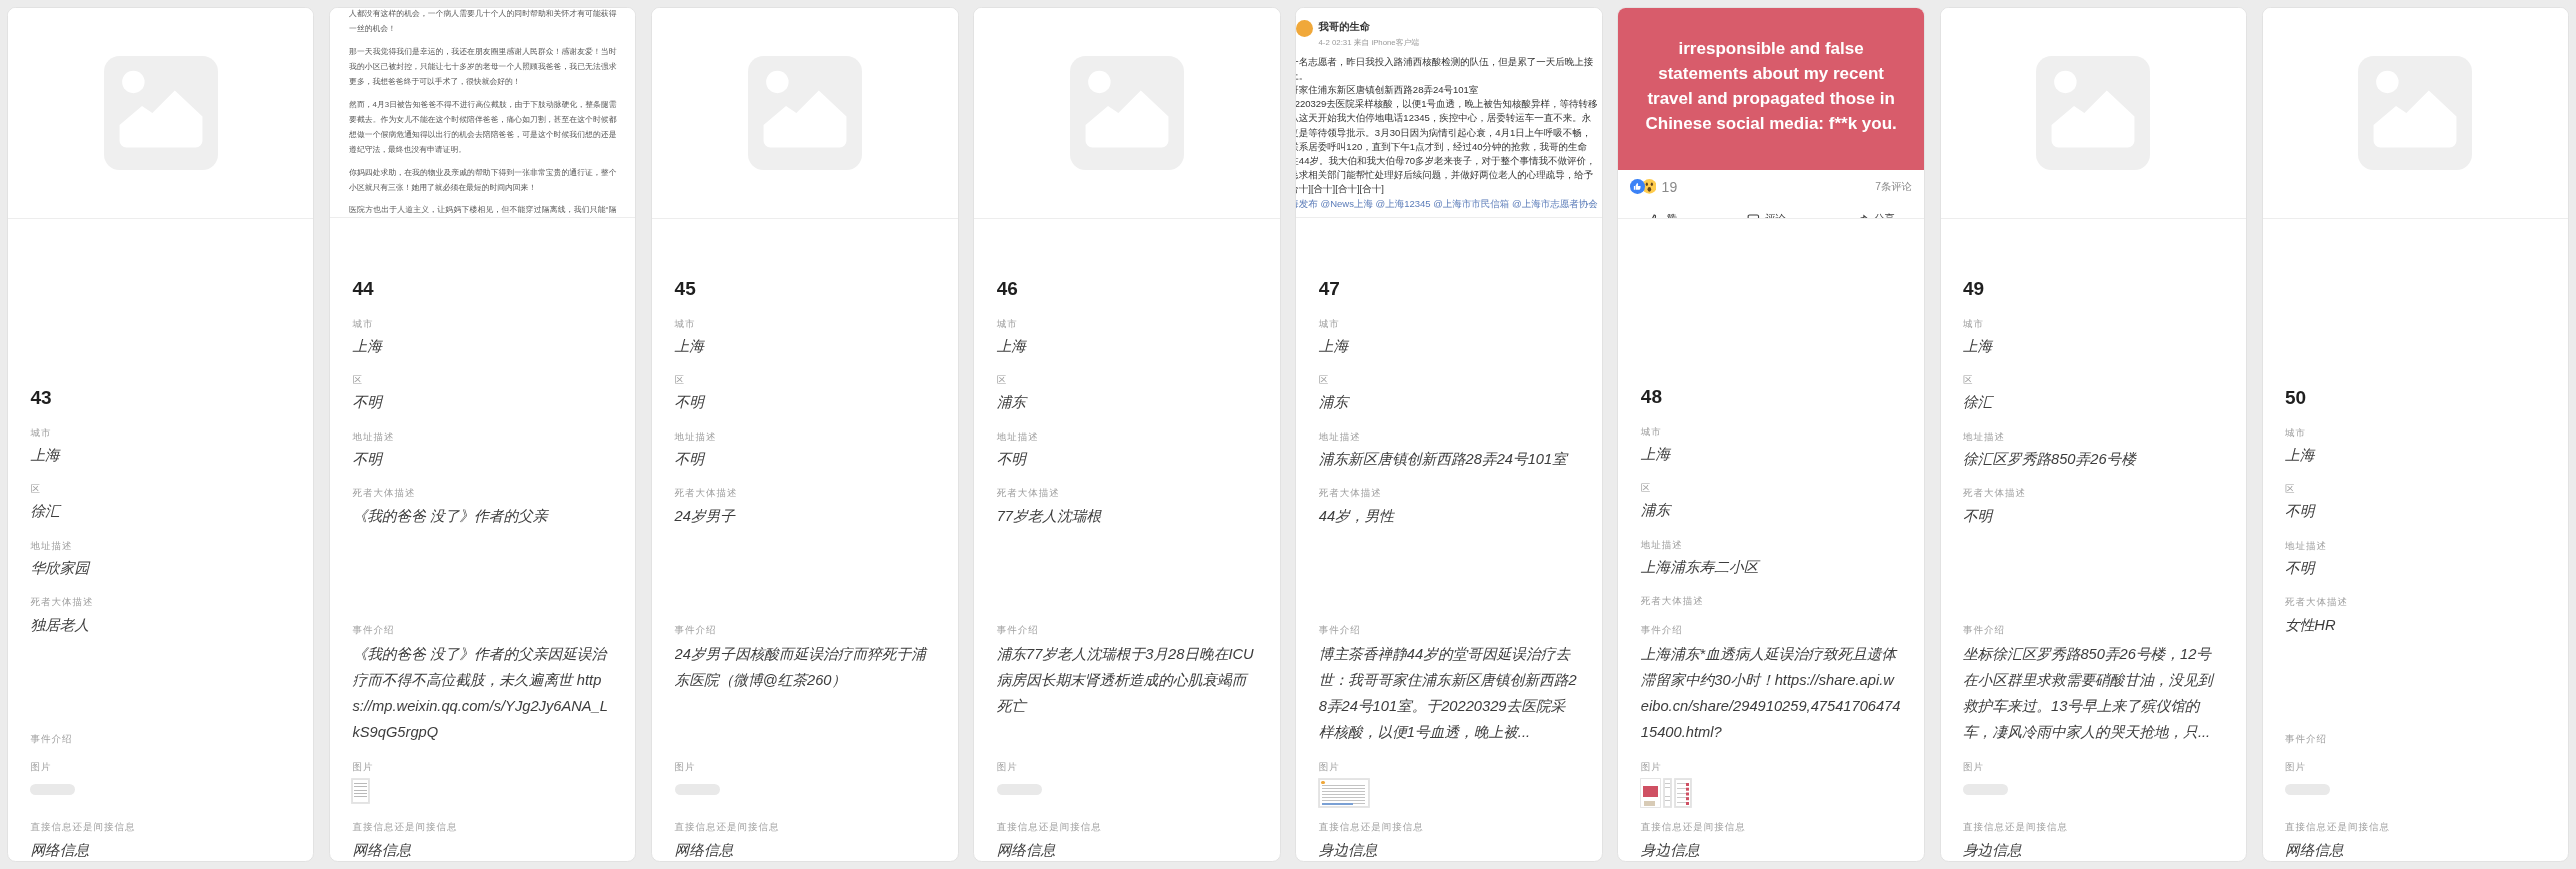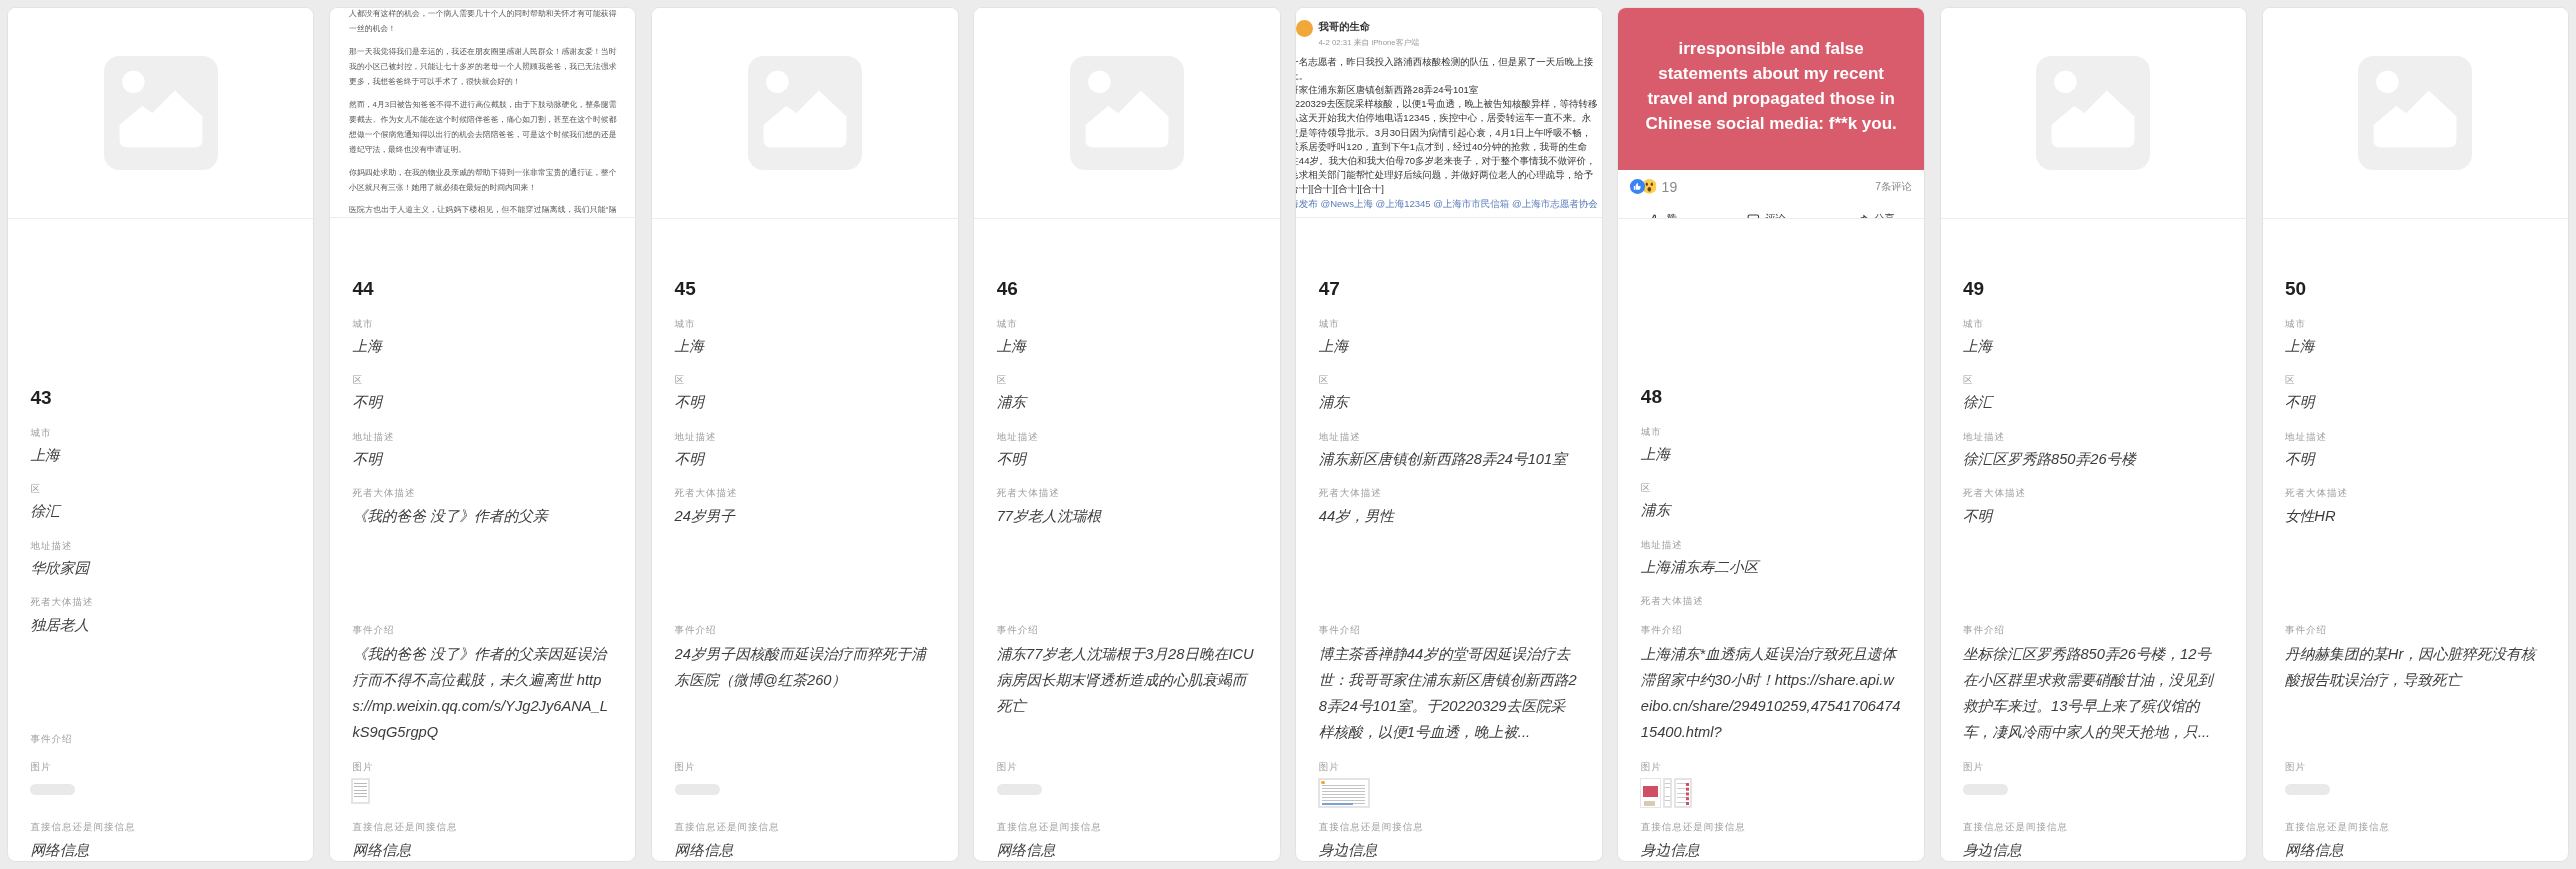--- a/index.html
+++ b/index.html
@@ -366,21 +366,20 @@
       <div class="num">50</div>
       <div class="flabel">城市</div>
       <div class="fvalue">上海</div>
       <div class="flabel">区</div>
       <div class="fvalue">不明</div>
       <div class="flabel">地址描述</div>
       <div class="fvalue">不明</div>
       <div class="flabel">死者大体描述</div>
       <div class="fvalue fv-deceased">女性HR</div>
       <div class="flabel">事件介绍</div>
-      <div class="fvalue fv-event">丹纳赫集团的某Hr，因心脏猝死没有核酸报告耽误治疗，导致死亡</div>
       <div class="flabel flabel-img">图片</div>
       <div class="thumbrow">
           <span class="th-pill"></span>
         </div>
       <div class="flabel flabel-direct">直接信息还是间接信息</div>
       <div class="fvalue">网络信息</div>
     </div>
   </article>
 
 </div>

